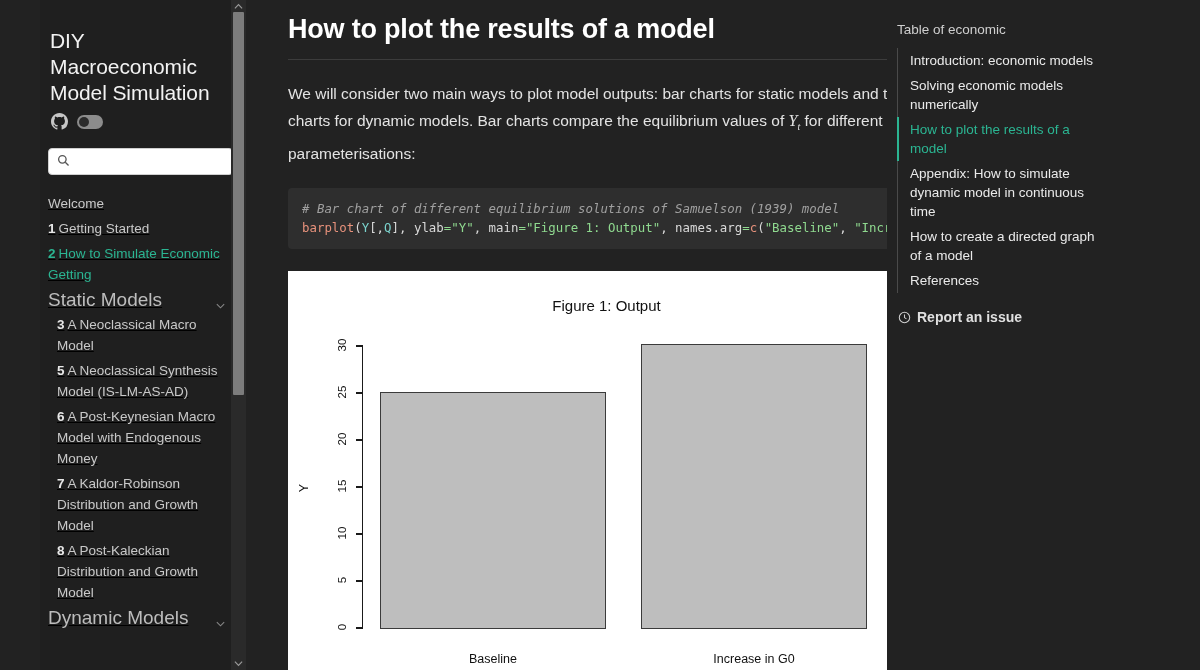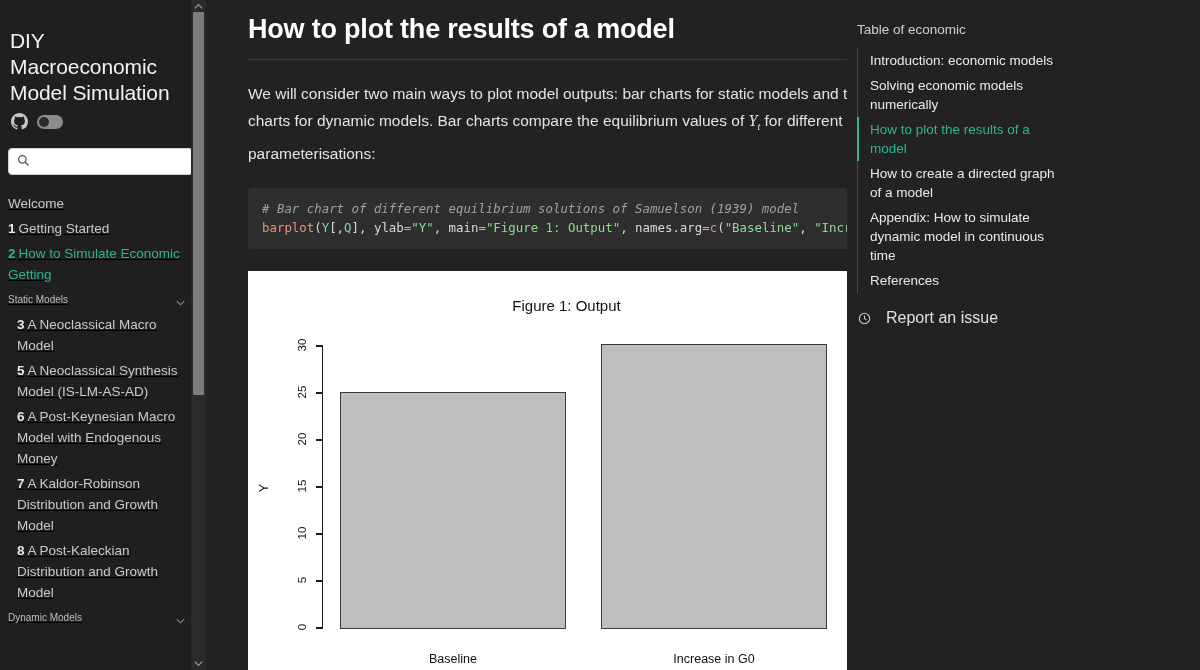--- a/index.html
+++ b/index.html
@@ -2,21 +2,21 @@
 <html><head>
 <meta charset="utf-8">
 <style>
   * { box-sizing: border-box; margin: 0; padding: 0; }
   html, body {
     width: 1200px; height: 670px;
     background: #222222;
     font-family: "Liberation Sans", sans-serif;
     overflow: hidden;
   }
-  .page { position: relative; width: 1069px; height: 670px; display: flex; }
+  .page { position: relative; width: 1069px; height: 670px; display: flex; margin-left: 40px; }
 
   
   .sidebar {
     width: 206px; height: 670px;
     background: #1f1f1f;
     padding: 14px 0 0 0;
     overflow: hidden;
     position: relative;
     flex: 0 0 206px;
   }
@@ -56,21 +56,21 @@
   .nav { padding: 16px 12px 0 8px; text-decoration: underline; }
   .nav-item {
     color: #c9c9c9; font-size: 13.5px; line-height: 21px;
     padding: 2px 0; cursor: pointer;
   }
   .nav-item.active { color: #2bb592; }
   .nav-item .num { color: #e8e8e8; font-weight: 600; padding-right: 3px; }
   .nav-item.active .num { color: #2bb592; font-weight: 600; }
   .nav-sub { padding-left: 9px; }
   .nav-section {
-    color: #bdbdbd; font-size: 10px; line-height: 21px;
+    color: #bdbdbd; font-size: 19px; line-height: 21px;
     display: flex; align-items: center; justify-content: space-between;
     padding: 2px 8px 2px 0; cursor: pointer;
   }
   .chev { width: 11px; height: 11px; opacity: .65; }
 
   
   .sb-scroll {
     position: absolute; top: 0; right: 0; width: 15px; height: 670px;
     background: #2a2a2a;
   }
@@ -159,23 +159,24 @@
     color: #cfcfcf; font-size: 13.5px; line-height: 20px; padding-bottom: 8px;
   }
   .toc-list { border-left: 1px solid #4a4a4a; padding-left: 0; }
   .toc-item {
     color: #eaeaea; font-size: 13.5px; line-height: 19px;
     padding: 3px 0 3px 11px; cursor: pointer;
     border-left: 2px solid transparent; margin-left: -1px;
   }
   .toc-item.active { color: #2bb592; border-left: 2px solid #2bb592; }
   .toc-footer {
-    display: flex; align-items: center; gap: 15px;
-    padding: 16px 0 0 1px; color: #e0e0e0; font-size: 16px;
+    display: flex; align-items: center; gap: 6px;
+    padding: 16px 0 0 1px; color: #e0e0e0; font-size: 14px;
     cursor: pointer;
+    font-weight: bold;
   }
   .gh-small svg { display: block; }
 </style>
 </head>
 <body>
 
 <div class="page">
 
   <aside class="sidebar">
     <div class="brand">DIY Macroeconomic Model Simulation</div>
@@ -316,22 +317,22 @@
 
     </div>
   </main>
 
   <aside class="toc">
     <div class="toc-title">Table of economic</div>
     <div class="toc-list">
       <div class="toc-item">Introduction: economic models</div>
       <div class="toc-item">Solving economic models numerically</div>
       <div class="toc-item active">How to plot the results of a model</div>
+      <div class="toc-item">Appendix: How to simulate dynamic model in continuous time</div>
       <div class="toc-item">How to create a directed graph of a model</div>
-      <div class="toc-item">Appendix: How to simulate dynamic model in continuous time</div>
       <div class="toc-item">References</div>
     </div>
     <div class="toc-footer">
       <span class="gh-small">
         <svg width="13" height="13" viewBox="0 0 16 16" fill="none" stroke="#cfcfcf" stroke-width="1.3">
           <circle cx="8" cy="8" r="6.4"></circle>
           <path d="M8 4.2v3.9l2.4 1.6" stroke="#cfcfcf"></path>
         </svg>
       </span>
       <span>Report an issue</span>

